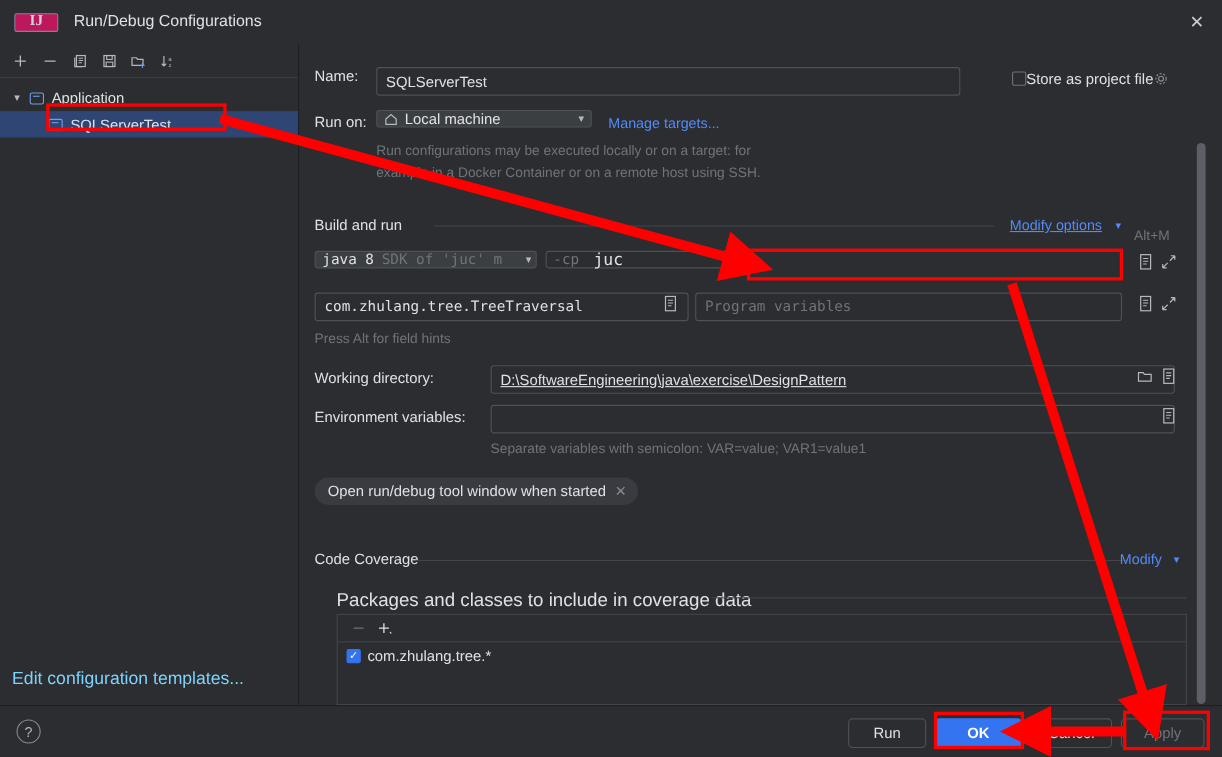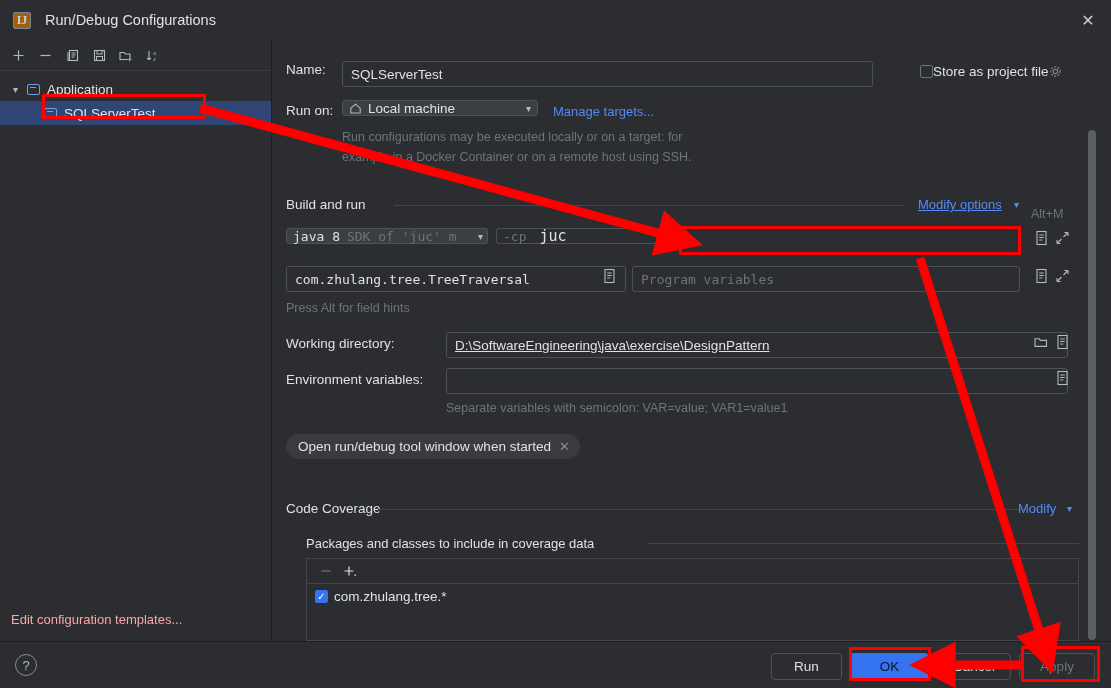--- a/index.html
+++ b/index.html
@@ -13,25 +13,25 @@
   }
   #root { position: relative; width: 1111px; height: 688px; background: #2b2d30; }
 
   
   .titlebar {
     position: absolute; left: 0; top: 0; width: 1111px; height: 40px;
     background: #2b2d30;
     display: flex; align-items: center;
   }
   .app-icon {
-    width: 18px; height: 17px; margin-left: 13px;
+    width: 40px; height: 17px; margin-left: 13px;
     border: 1px solid #7a8599; border-radius: 2px;
-    background: #a16207;
+    background: #be185d;
     display: flex; align-items: center; justify-content: center;
-    font-size: 12px; color: #c9d1e0; font-weight: bold;
+    font-size: 14px; color: #c9d1e0; font-weight: bold;
     font-family: "Liberation Serif", serif;
   }
   .title-text { margin-left: 14px; font-size: 14.5px; color: #dfe1e5; }
   .close-btn {
     position: absolute; right: 0; top: 0; width: 46px; height: 40px;
     display: flex; align-items: center; justify-content: center;
     color: #c9ccd1; font-size: 16px; cursor: pointer;
   }
 
   
@@ -51,21 +51,21 @@
   .tree-row.child { padding-left: 44px; background: #2f4574; }
   .chev { width: 14px; color: #b4b8bf; font-size: 10px; display: flex; align-items: center; }
   .cfg-icon {
     width: 13px; height: 11px; border: 1.3px solid #6c9fe8; border-radius: 2px;
     margin-right: 7px; position: relative; flex: none;
   }
   .cfg-icon::after { content:''; position:absolute; left:2px; top:2.5px; width:6px; height:1.4px; background:#6c9fe8; }
 
   .edit-templates {
     position: absolute; left: 11px; bottom: 14px;
-    color: #fca5a5; font-size: 13px; cursor: pointer;
+    color: #7dd3fc; font-size: 16px; cursor: pointer;
   }
 
   
   .right-panel {
     position: absolute; left: 272px; top: 40px; width: 839px; height: 601px;
     background: #2b2d30; overflow: hidden;
   }
 
   .row { position: absolute; display: flex; align-items: center; }
   .lbl { color: #dfe1e5; font-size: 13.5px; }
@@ -128,21 +128,21 @@
     border: 1px solid #868a91; border-radius: 50%;
     color: #b4b8bf; font-size: 13px;
     display: flex; align-items: center; justify-content: center; cursor: pointer;
   }
   .btn {
     height: 27px; border: 1px solid #4e5157; border-radius: 4px;
     background: #2b2d30; color: #dfe1e5; font-size: 13.5px;
     display: flex; align-items: center; justify-content: center; cursor: pointer;
     position: absolute;
   }
-  .btn.primary { background: #3574f0; border-color: #3574f0; color: #0f172a; }
+  .btn.primary { background: #3574f0; border-color: #3574f0; color: #ffffff; font-weight: bold; }
   .btn.disabled { color: #6f737a; cursor: default; }
 
   
   .redbox { position: absolute; border: 3px solid #ff0000; pointer-events: none; }
   #annot { position: absolute; left:0; top:0; width: 1111px; height: 688px; pointer-events: none; }
 </style>
 </head>
 <body>
 
 <div id="root">
@@ -336,21 +336,21 @@
     <div class="tag" style="position:absolute; left:14px; top:394px;">
       <span>Open run/debug tool window when started</span>
       <span class="x">✕</span>
     </div>
 
     <div class="sec-title" style="position:absolute; left:14px; top:461px;">Code Coverage</div>
     <div class="sep-line" style="position:absolute; left:106px; top:469px; width:648px;"></div>
     <div class="link" style="position:absolute; left:746px; top:461px;">Modify</div>
     <span class="caret" style="position:absolute; left:795px; top:463px; color:#548af7; font-size:10px;">▾</span>
 
-    <div class="lbl" style="position:absolute; left:34px; top:496px; font-size:13px;">Packages and classes to include in coverage data</div>
+    <div class="lbl" style="position:absolute; left:34px; top:496px; font-size:17px;">Packages and classes to include in coverage data</div>
     <div class="sep-line" style="position:absolute; left:375px; top:503px; width:432px;"></div>
 
     <div class="cov-box" style="position:absolute; left:34px; top:518px; width:773px; height:83px;">
       <div class="cov-toolbar">
         <span class="icon-btn">
           <svg width="14" height="14" viewBox="0 0 14 14">
               <path d="M2.5 7h9" stroke="#6f737a" stroke-width="1.2" fill="none"></path>
             </svg>
         </span>
         <span class="icon-btn">

